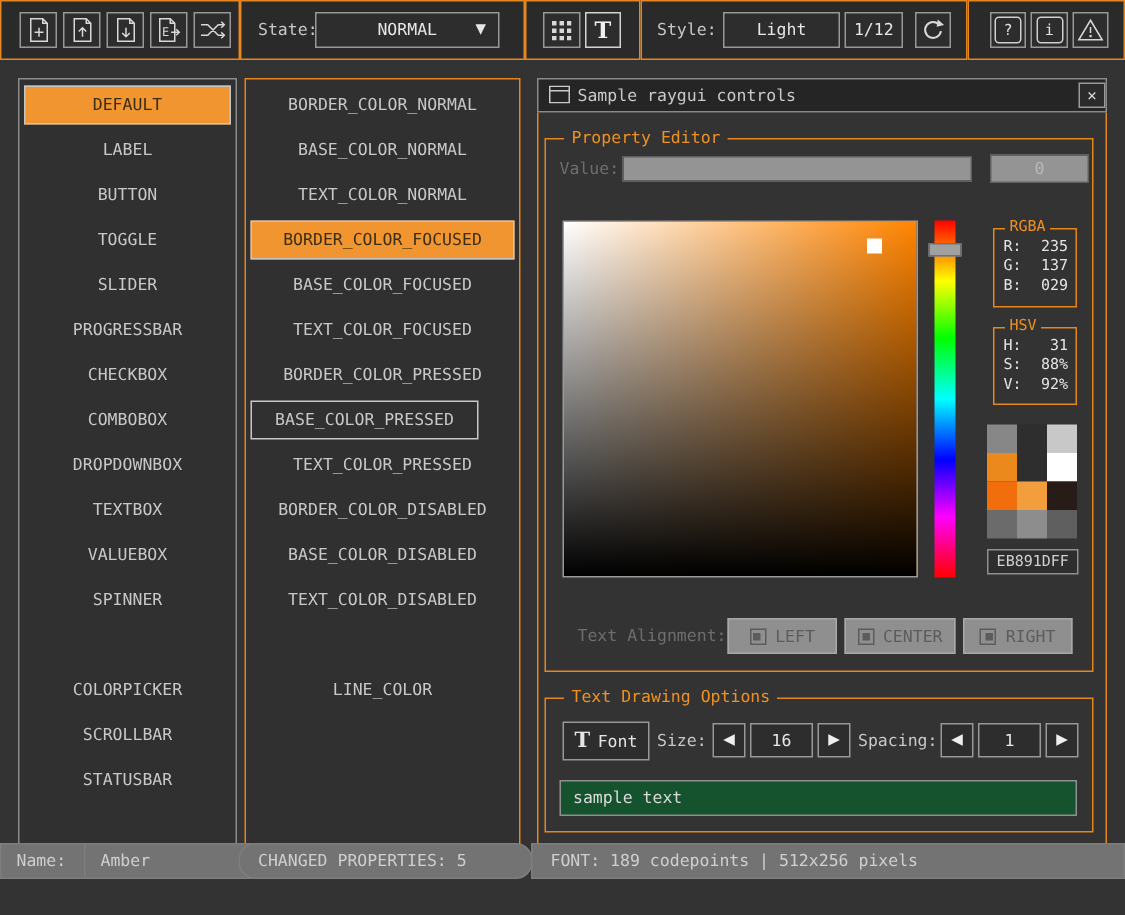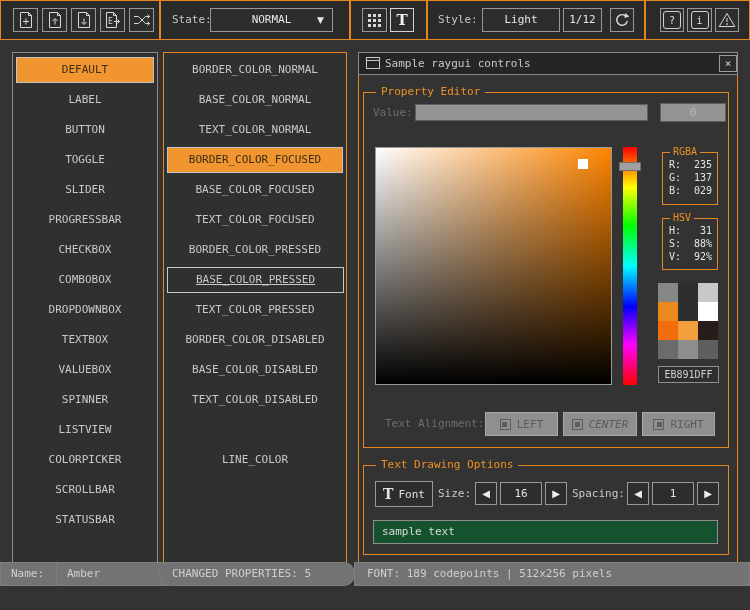--- a/index.html
+++ b/index.html
@@ -189,35 +189,34 @@
   <div class="litem" style="top:64px;width:138px;">BUTTON</div>
   <div class="litem" style="top:94px;width:138px;">TOGGLE</div>
   <div class="litem" style="top:124px;width:138px;">SLIDER</div>
   <div class="litem" style="top:154px;width:138px;">PROGRESSBAR</div>
   <div class="litem" style="top:184px;width:138px;">CHECKBOX</div>
   <div class="litem" style="top:214px;width:138px;">COMBOBOX</div>
   <div class="litem" style="top:244px;width:138px;">DROPDOWNBOX</div>
   <div class="litem" style="top:274px;width:138px;">TEXTBOX</div>
   <div class="litem" style="top:304px;width:138px;">VALUEBOX</div>
   <div class="litem" style="top:334px;width:138px;">SPINNER</div>
-  <div class="litem" style="top:364px;width:138px;">LISTVIEW</div>
   <div class="litem" style="top:394px;width:138px;">COLORPICKER</div>
   <div class="litem" style="top:424px;width:138px;">SCROLLBAR</div>
   <div class="litem" style="top:454px;width:138px;">STATUSBAR</div>
 </div>
 
 <div class="listbox lb-orange" style="left:163px;width:184px;">
   <div class="litem" style="top:4px;width:176px;">BORDER_COLOR_NORMAL</div>
   <div class="litem" style="top:34px;width:176px;">BASE_COLOR_NORMAL</div>
   <div class="litem" style="top:64px;width:176px;">TEXT_COLOR_NORMAL</div>
   <div class="litem sel" style="top:94px;width:176px;">BORDER_COLOR_FOCUSED</div>
   <div class="litem" style="top:124px;width:176px;">BASE_COLOR_FOCUSED</div>
   <div class="litem" style="top:154px;width:176px;">TEXT_COLOR_FOCUSED</div>
   <div class="litem" style="top:184px;width:176px;">BORDER_COLOR_PRESSED</div>
-  <div class="litem outline" style="top:214px;width:177px;text-decoration:underline;">BASE_COLOR_PRESSED</div>
+  <div class="litem outline" style="top:214px;width:152px;">BASE_COLOR_PRESSED</div>
   <div class="litem" style="top:244px;width:176px;">TEXT_COLOR_PRESSED</div>
   <div class="litem" style="top:274px;width:176px;">BORDER_COLOR_DISABLED</div>
   <div class="litem" style="top:304px;width:176px;">BASE_COLOR_DISABLED</div>
   <div class="litem" style="top:334px;width:176px;">TEXT_COLOR_DISABLED</div>
   <div class="litem" style="top:394px;width:176px;">LINE_COLOR</div>
 </div>
 
 <div class="window-panel"></div>
 <div class="titlebar">
   <span style="position:absolute;left:7px;top:4px;">
@@ -272,21 +271,21 @@
 <div class="swatch" style="left: 678px; top: 340px; background: rgb(141, 141, 141);"></div>
 <div class="swatch" style="left: 698px; top: 340px; background: rgb(95, 95, 95);"></div>
 
 <div class="hexbox">EB891DFF</div>
 
 <span class="abs dis-label" style="left:385px;top:412px;height:24px;line-height:24px;">Text Alignment:</span>
 <div class="dis-btn" style="left:485px;top:412px;width:73px;height:24px;">
   <span class="align-ico l"></span>
   <span>LEFT</span>
 </div>
-<div class="dis-btn" style="left:563px;top:412px;width:74px;height:24px;font-style:italic;">
+<div class="dis-btn" style="left:563px;top:412px;width:74px;height:24px;">
   <span class="align-ico c"></span>
   <span>CENTER</span>
 </div>
 <div class="dis-btn" style="left:642px;top:412px;width:73px;height:24px;">
   <span class="align-ico r"></span>
   <span>RIGHT</span>
 </div>
 
 <div class="group" style="left:363px;top:465px;width:366px;height:90px;">
   <span class="group-title">Text Drawing Options</span>

